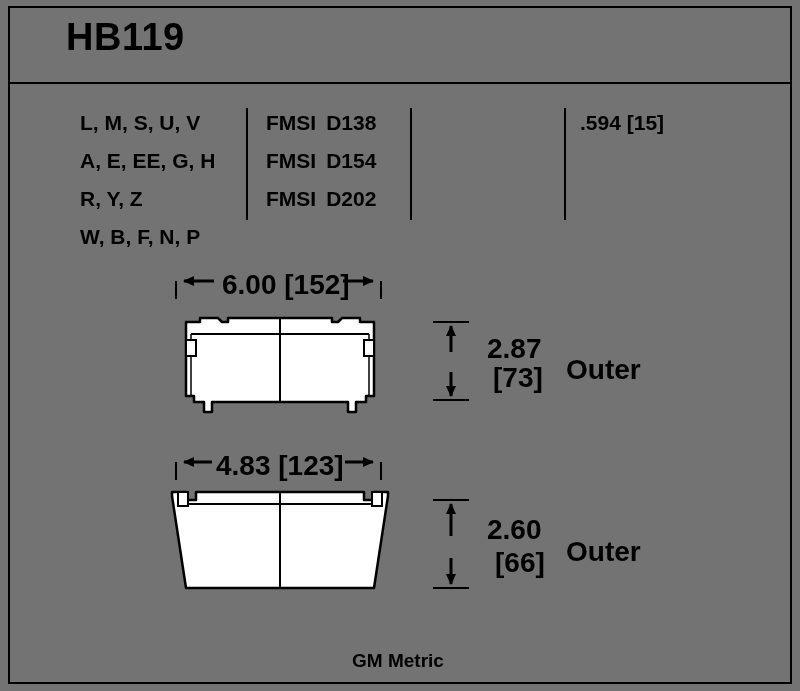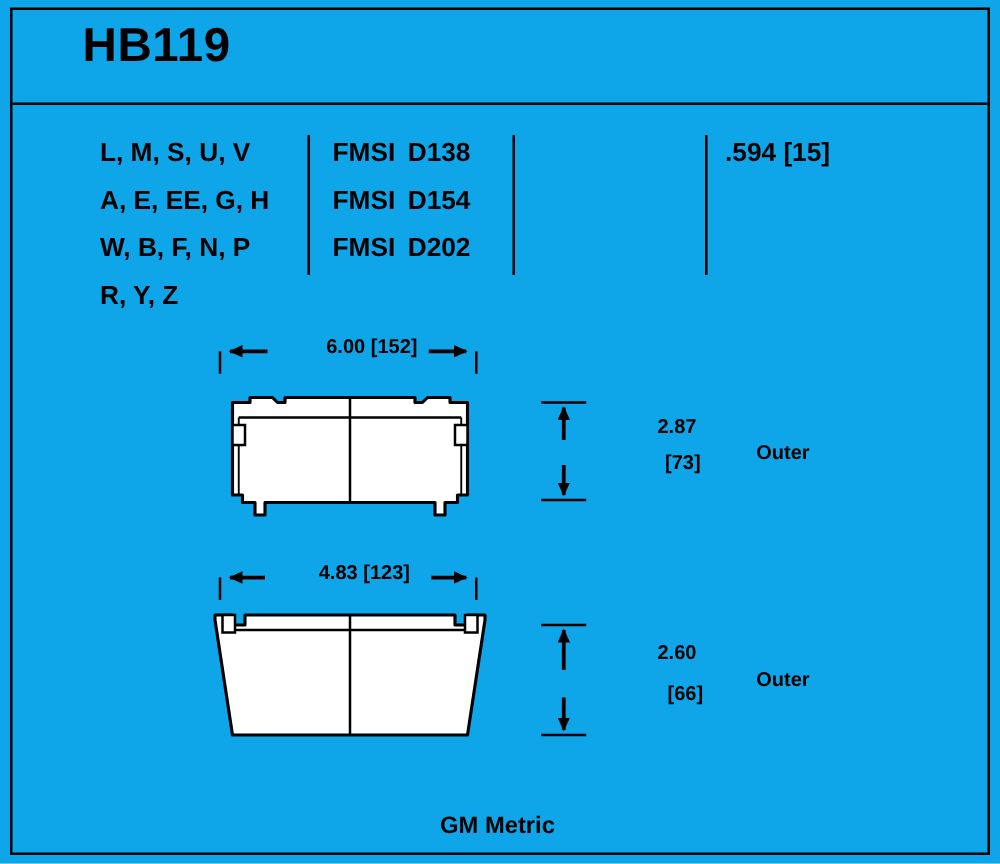--- a/index.html
+++ b/index.html
@@ -8,21 +8,21 @@
     background: #ffffff;
   }
   body {
     font-family: "Liberation Sans", sans-serif;
     color: #000000;
   }
   #page {
     position: relative;
     width: 800px;
     height: 691px;
-    background: #0ea5e9;
+    background: #737373;
     overflow: hidden;
   }
   
   .frame {
     position: absolute;
     left: 8px;
     top: 6px;
     width: 784px;
     height: 678px;
     border: 2px solid #000000;
@@ -105,24 +105,23 @@
   .drawing {
     position: absolute;
     left: 0;
     top: 0;
     width: 800px;
     height: 691px;
     pointer-events: none;
   }
   .label {
     position: absolute;
-    font-size: 16px;
-    font-weight: bold;
-    white-space: nowrap;
-    margin-left: 39px;
+    font-size: 28px;
+    font-weight: bold;
+    white-space: nowrap;
   }
   .dim-inner-num { left: 487px; top: 333px; }
   .dim-inner-mm  { left: 493px; top: 362px; }
   .lbl-inner     { left: 566px; top: 354px; }
   .dim-outer-num { left: 487px; top: 514px; }
   .dim-outer-mm  { left: 495px; top: 547px; }
   .lbl-outer     { left: 566px; top: 536px; }
   .dim-top-w     { left: 222px; top: 269px; }
   .dim-bot-w     { left: 216px; top: 450px; }
   .caption {
@@ -143,22 +142,22 @@
   <div class="frame"></div>
 
   <div class="part-number">HB119</div>
   <div class="rule-under-title"></div>
 
   <div class="table-area">
 
     <div class="col-compounds">
       <div class="row">L, M, S, U, V</div>
       <div class="row">A, E, EE, G, H</div>
+      <div class="row">R, Y, Z</div>
       <div class="row">W, B, F, N, P</div>
-      <div class="row">R, Y, Z</div>
     </div>
 
     <div class="vrule vrule-1"></div>
     <div class="vrule vrule-2"></div>
     <div class="vrule vrule-3"></div>
 
     <div class="col-fmsi">
       <div class="row">
         <span>FMSI</span><span class="code">D138</span>
       </div>

